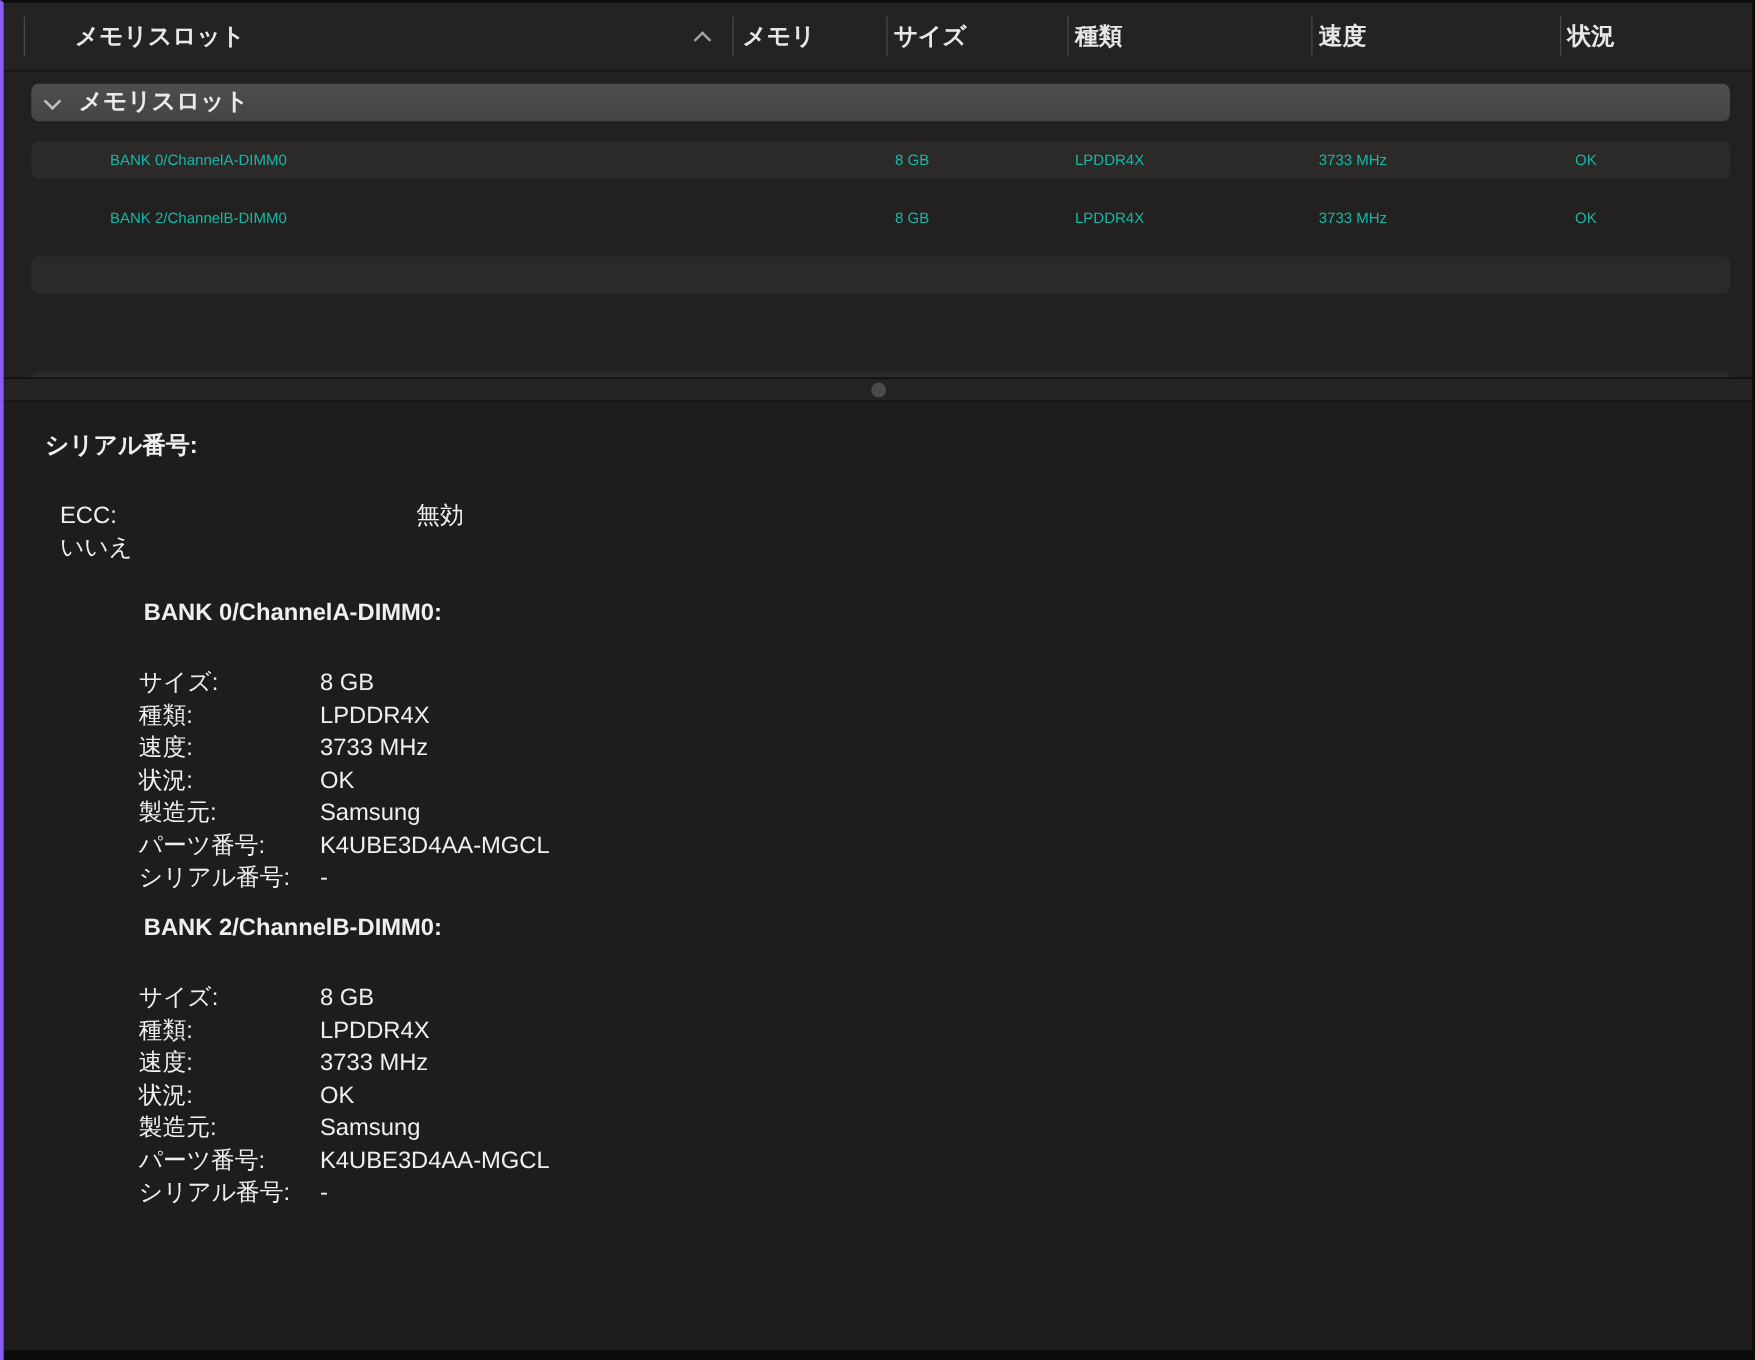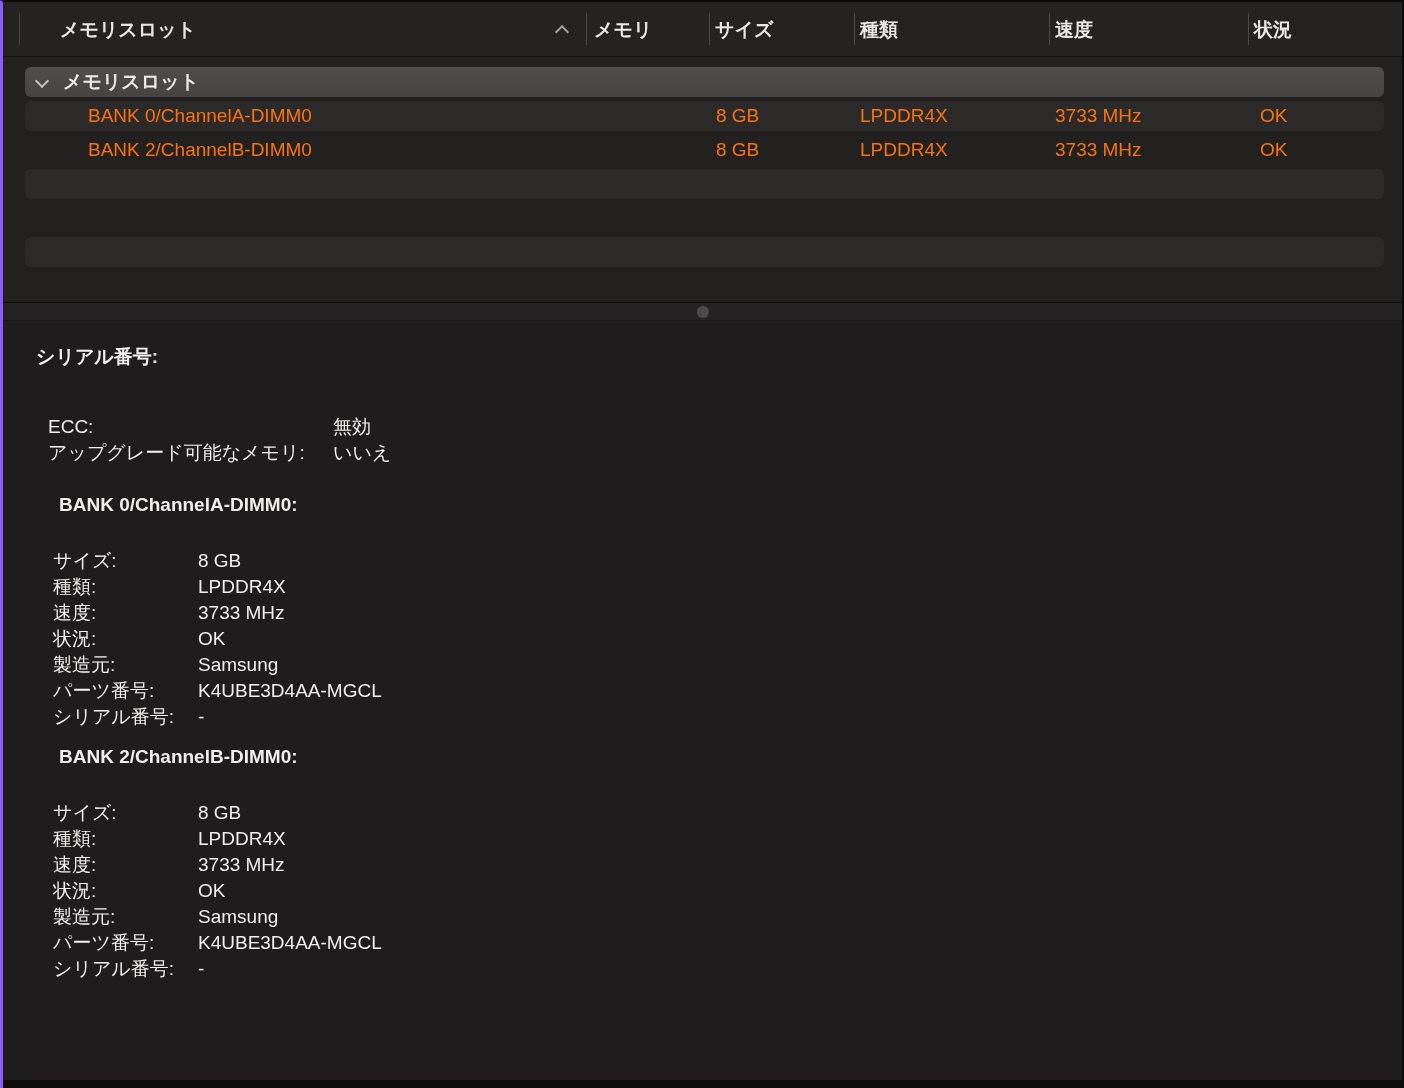--- a/index.html
+++ b/index.html
@@ -39,22 +39,22 @@
   .group-row {
     position:relative; height:30px; margin:0 18px 0 22px; border-radius:6px;
     background:linear-gradient(#4f4e4d,#454443);
     line-height:30px;
   }
   .group-row .glabel {
     position:absolute; left:38px; font-size:19px; font-weight:700; color:#eceae8; white-space:nowrap;
   }
   .group-row .chev { left:12px; top:9px; }
   .row {
-    position:relative; height:30px; margin:4px 18px 0 22px; border-radius:6px;
-    line-height:30px; font-size:19px; color:#f97316;
+    position:relative; height:30px; margin:16px 18px 0 22px; border-radius:6px;
+    line-height:30px; font-size:12px; color:#14b8a6;
   }
   .row.striped { background:#2c2a29; }
   .row .c { position:absolute; white-space:nowrap; }
   .c.name   { left:63px; }
   .c.size   { left:691px; }
   .c.type   { left:835px; }
   .c.speed  { left:1030px; }
   .c.status { left:1235px; }
 
   
@@ -66,28 +66,28 @@
     position:absolute; left:50%; top:50%; width:12px; height:12px;
     margin-left:-6px; margin-top:-6px; border-radius:50%; background:#4b4949;
   }
 
   
   .detail {
     height:759px; background:#1e1c1c; color:#f0efed; font-size:19px;
     padding-top:25px; overflow:hidden;
   }
   .dtitle { padding-left:33px; font-weight:700; line-height:21px; white-space:nowrap; }
-  .summary { margin-top:47px; padding-left:45px; }
+  .summary { margin-top:33px; padding-left:45px; }
   .srow { display:flex; line-height:26px; }
   .srow .k { width:285px; flex:none; white-space:nowrap; }
   .srow .v { white-space:nowrap; }
   .bank0 { margin-top:28px; }
   .bank1 { margin-top:16px; }
-  .bheading { padding-left:56px; font-weight:700; line-height:22px; white-space:nowrap; }
-  .fields { margin-top:32px; padding-left:50px; }
+  .bheading { padding-left:112px; font-weight:700; line-height:22px; white-space:nowrap; }
+  .fields { margin-top:32px; padding-left:108px; }
   .frow { display:flex; line-height:26px; }
   .frow .k { width:145px; flex:none; white-space:nowrap; }
   .frow .v { white-space:nowrap; }
 
   .bottom-strip { height:8px; background:#0c0c0c; }
 </style>
 </head>
 <body>
 
 <div class="window">
@@ -144,21 +144,20 @@
 
   <div class="detail">
     <div class="dtitle">シリアル番号:</div>
 
     <div class="summary">
       <div class="srow">
         <span class="k">ECC:</span>
         <span class="v">無効</span>
       </div>
       <div class="srow">
-        <span class="k">アップグレード可能なメモリ:</span>
         <span class="v">いいえ</span>
       </div>
     </div>
 
     <div class="bank0">
       <div class="bheading">BANK 0/ChannelA-DIMM0:</div>
       <div class="fields">
         <div class="frow">
           <span class="k">サイズ:</span>
           <span class="v">8 GB</span>

